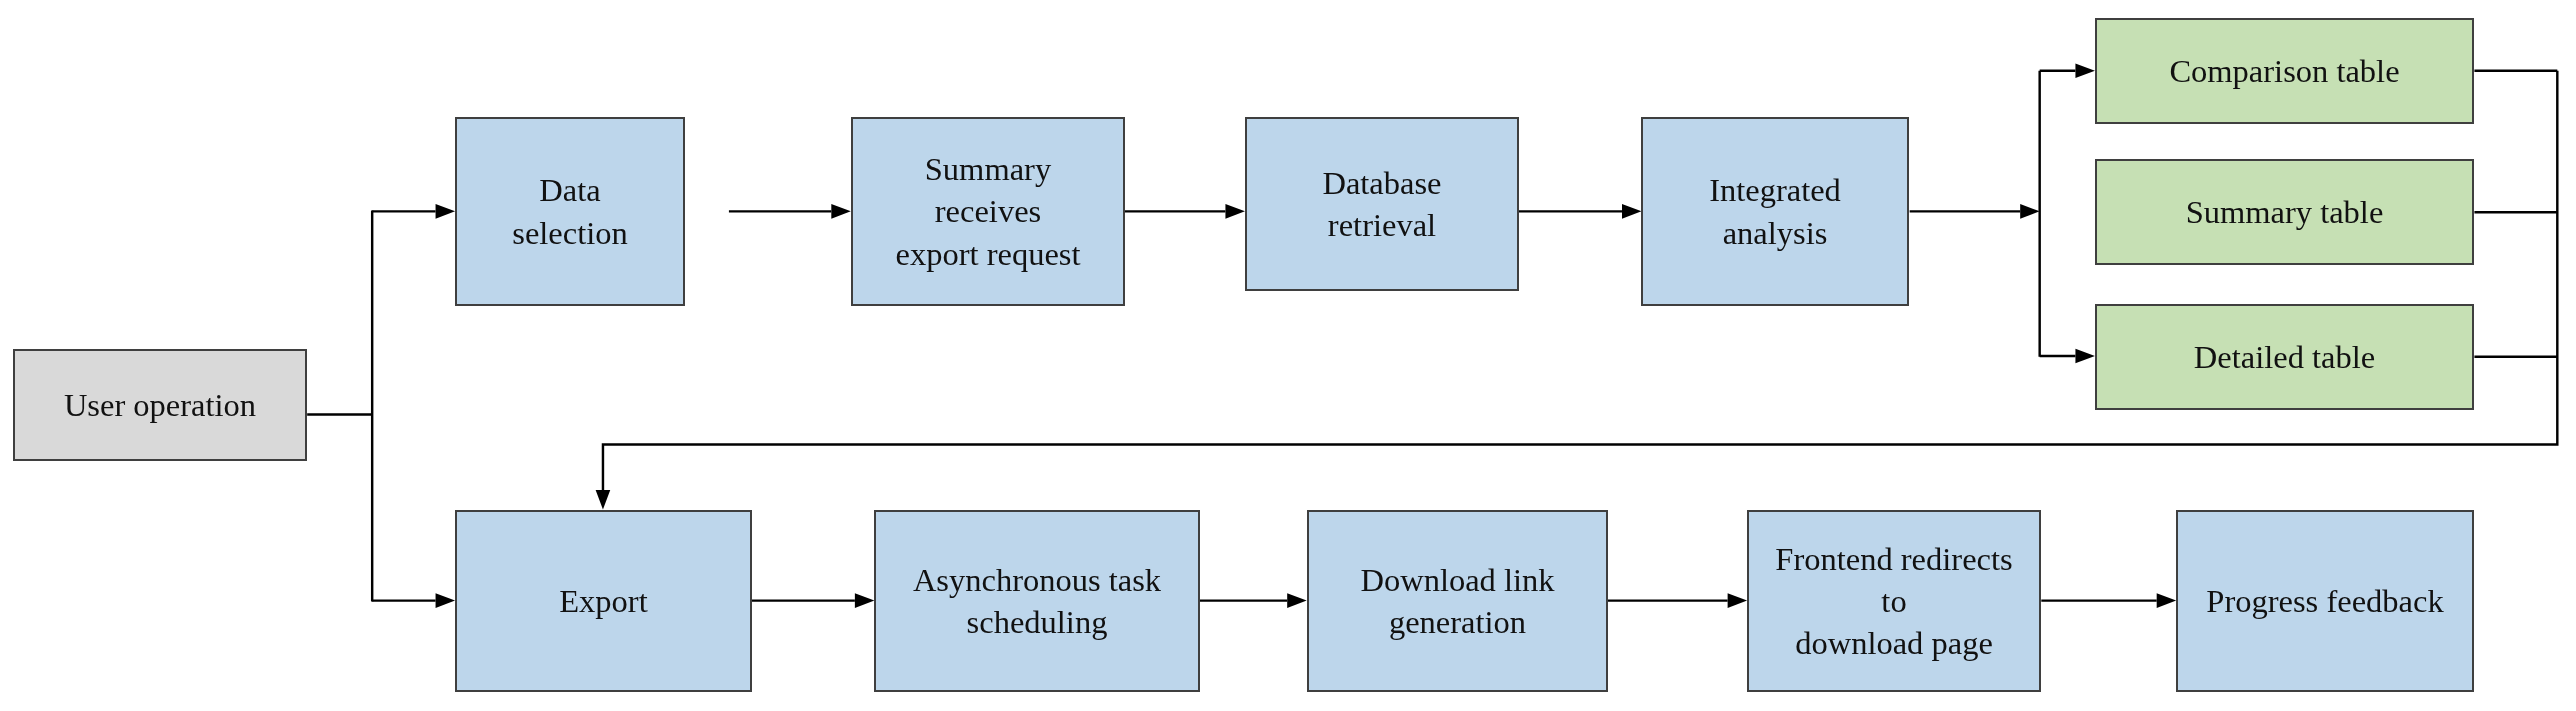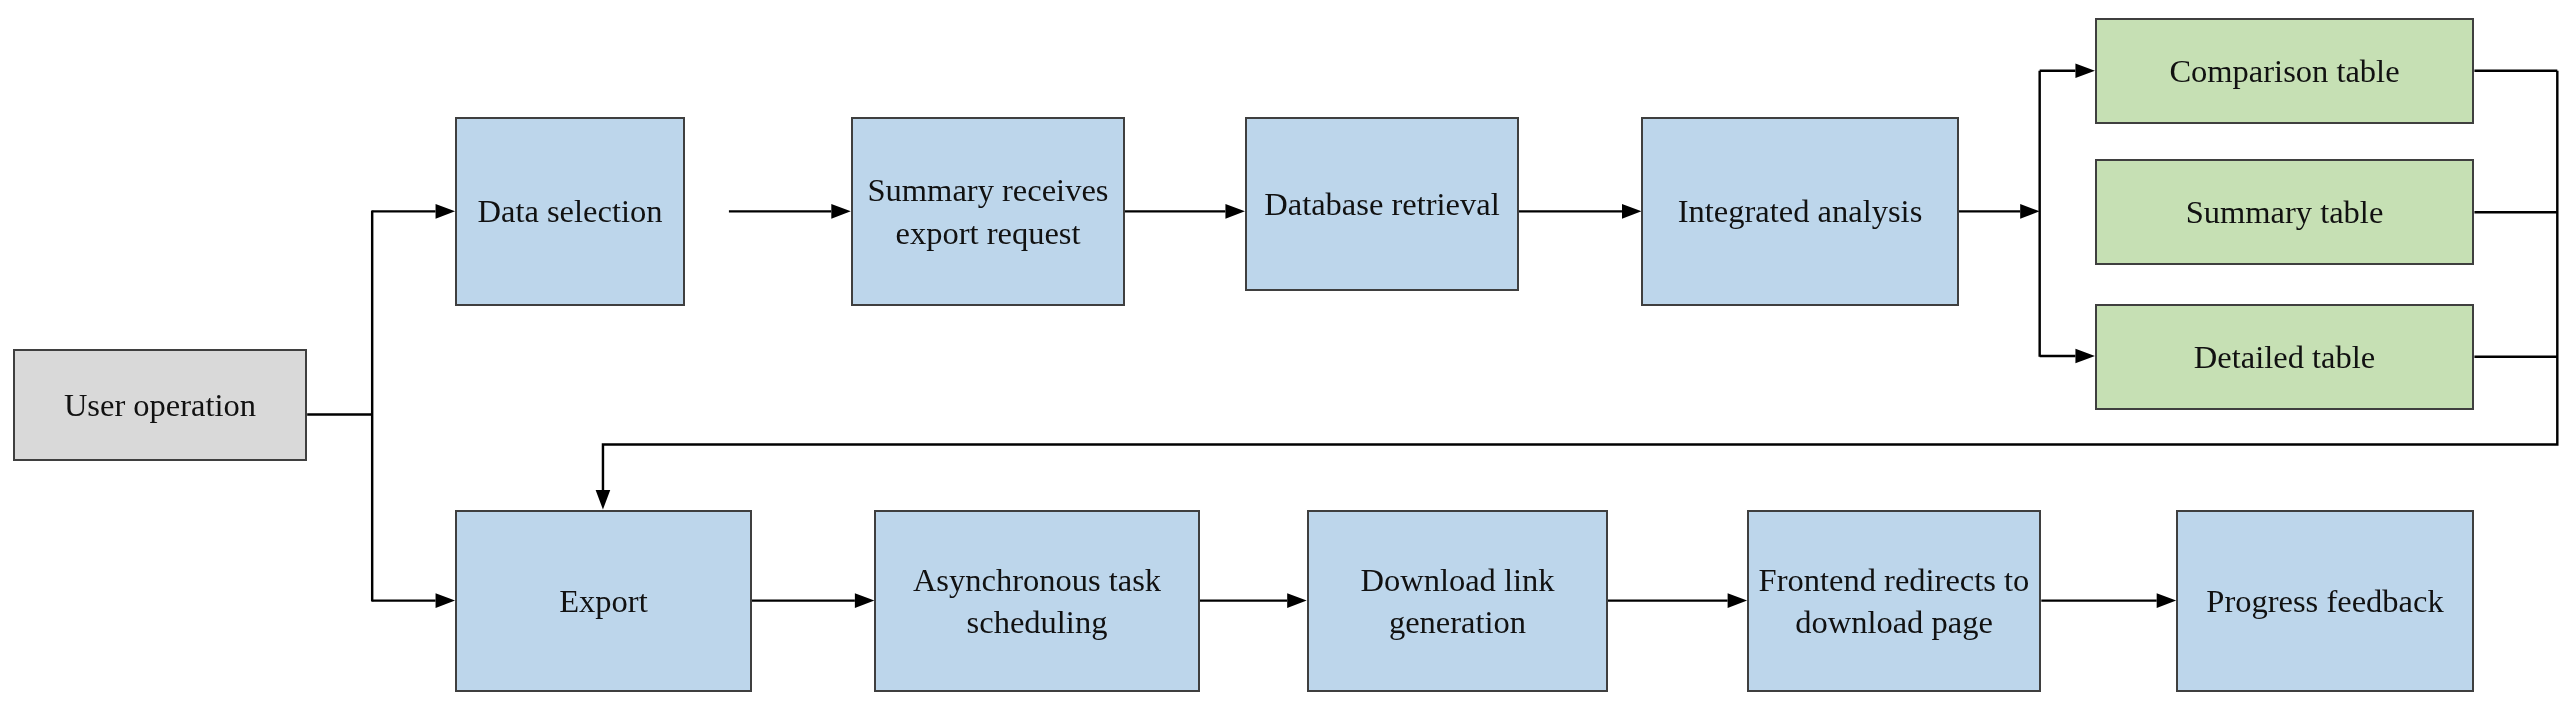--- a/index.html
+++ b/index.html
@@ -42,31 +42,31 @@
     position: absolute;
     display: flex;
     align-items: center;
     justify-content: center;
     text-align: center;
     border: 2.4px solid var(--node-border);
     background: var(--process-fill);
     color: var(--text);
     font-size: 32.5px;
     line-height: 1.3;
-    padding: 0 1px;
+    padding: 0 22px;
   }
   .node .label { white-space: pre-line; }
   .node.user  { background: var(--user-fill); }
   .node.table { background: var(--table-fill); }
 
   #n-user        { left: 13px;   top: 349px; width: 294px; height: 112px; }
   #n-data        { left: 455px;  top: 117px; width: 230px; height: 189px; }
   #n-system      { left: 851px; top: 117px; width: 274px; height: 189px; }
   #n-database    { left: 1245px; top: 117px; width: 274px; height: 174px; }
-  #n-integrated  { left: 1641px; top: 117px; width: 318px; height: 189px; }
+  #n-integrated  { left: 1641px; top: 117px; width: 268px; height: 189px; }
   #n-comparison  { left: 2095px; top: 18px;  width: 379px; height: 106px; }
   #n-summary     { left: 2095px; top: 159px; width: 379px; height: 106px; }
   #n-detailed    { left: 2095px; top: 304px; width: 379px; height: 106px; }
   #n-export      { left: 455px;  top: 510px; width: 297px; height: 182px; }
   #n-async       { left: 874px; top: 510px; width: 326px; height: 182px; }
   #n-download    { left: 1307px; top: 510px; width: 301px; height: 182px; }
   #n-frontend    { left: 1747px; top: 510px; width: 294px; height: 182px; }
   #n-progress    { left: 2176px; top: 510px; width: 298px; height: 182px; }
 </style>
 </head>

